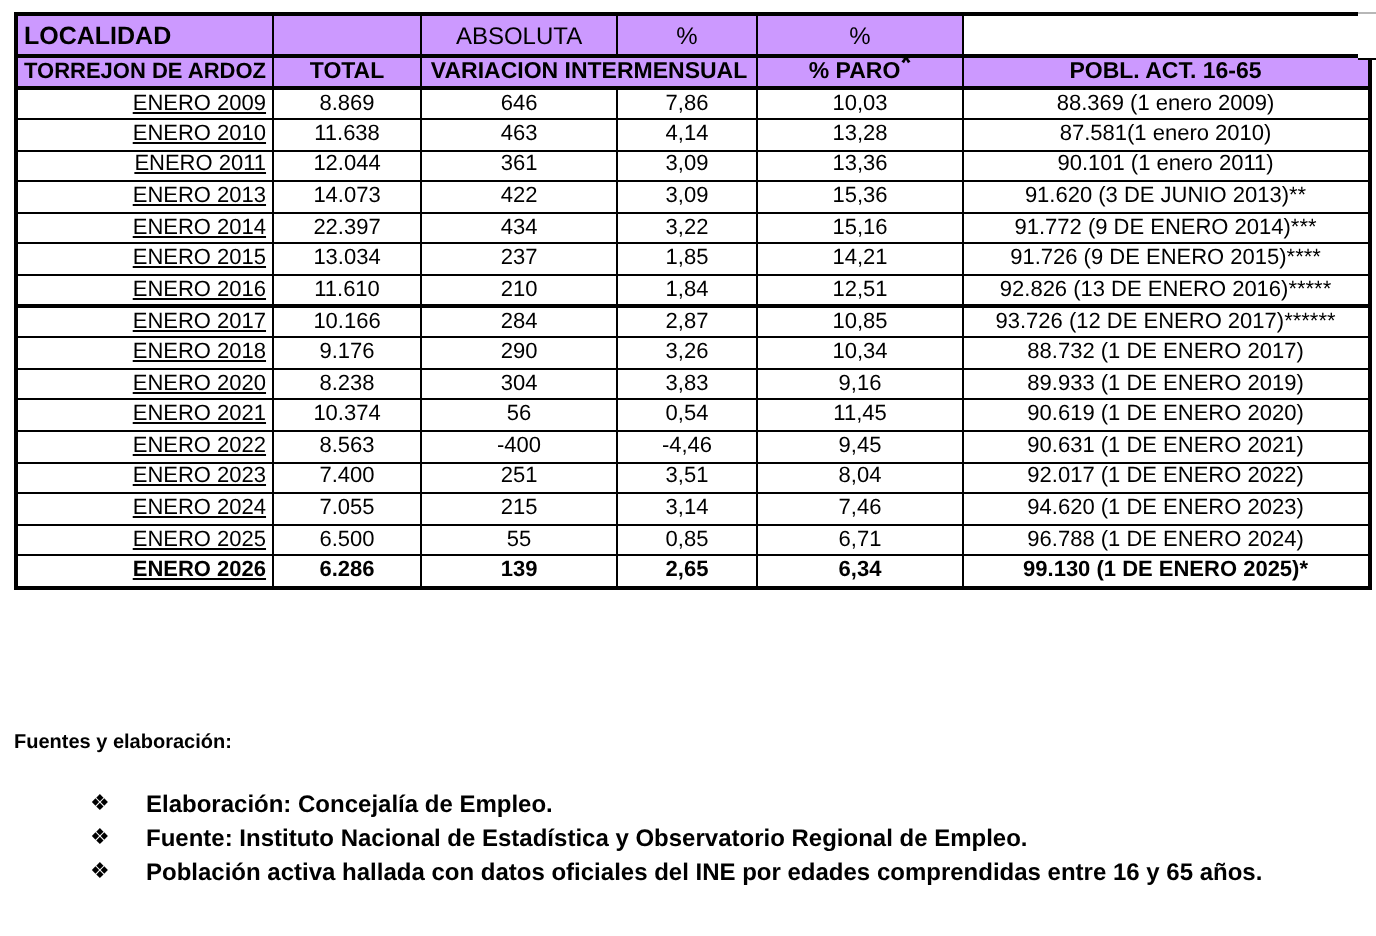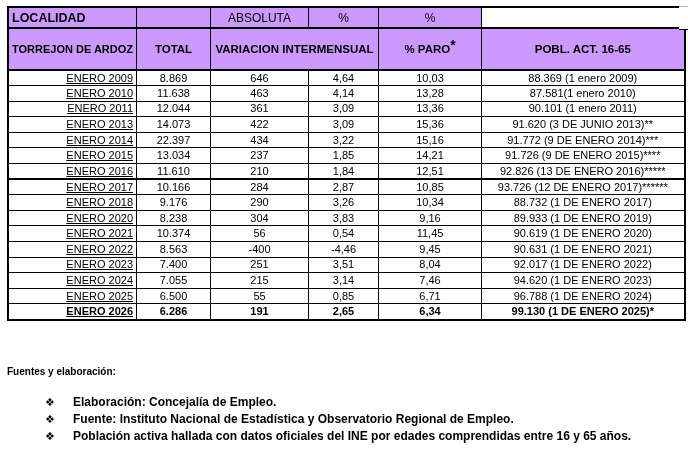--- a/index.html
+++ b/index.html
@@ -33,21 +33,21 @@
   .hr1 th {
     height: 21px;
     font-size: 12px;
     font-weight: normal;
     text-align: center;
     border-bottom-width: 2px;
   }
   .hr1 th.first { text-align: left; font-weight: bold; font-size: 12.5px; }
   .hr1 th.white-cell { background: #ffffff; }
   .hr2 th {
-    height: 42px;
+    height: 16px;
     font-size: 11.5px;
     font-weight: bold;
     text-align: center;
     border-bottom-width: 2px;
     margin-left: 36px;
   }
   .hr2 th.first { text-align: left; font-size: 11px; }
   .hr2 sup { font-size: 14px; line-height: 0; vertical-align: 3px; }
   tbody td {
     height: 15.6px;
@@ -100,21 +100,21 @@
         <th colspan="2"><span>VARIACION INTERMENSUAL</span></th>
         <th><span>% PARO</span><sup>*</sup></th>
         <th>POBL. ACT. 16-65</th>
       </tr>
     </thead>
     <tbody id="tbody">
         <tr>
           <td class="label">ENERO 2009</td>
           <td>8.869</td>
           <td>646</td>
-          <td>4,64</td>
+          <td>7,86</td>
           <td>10,03</td>
           <td>88.369 (1 enero 2009)</td>
         </tr>
         <tr>
           <td class="label">ENERO 2010</td>
           <td>11.638</td>
           <td>463</td>
           <td>4,14</td>
           <td>13,28</td>
           <td>87.581(1 enero 2010)</td>
@@ -219,21 +219,21 @@
           <td class="label">ENERO 2025</td>
           <td>6.500</td>
           <td>55</td>
           <td>0,85</td>
           <td>6,71</td>
           <td>96.788 (1 DE ENERO 2024)</td>
         </tr>
         <tr class="bold">
           <td class="label">ENERO 2026</td>
           <td>6.286</td>
-          <td>191</td>
+          <td>139</td>
           <td>2,65</td>
           <td>6,34</td>
           <td>99.130 (1 DE ENERO 2025)*</td>
         </tr>
       </tbody>
   </table>
 </div>
 
 <div class="fuentes">Fuentes y elaboración:</div>
 <div class="bullets" id="bullets">

